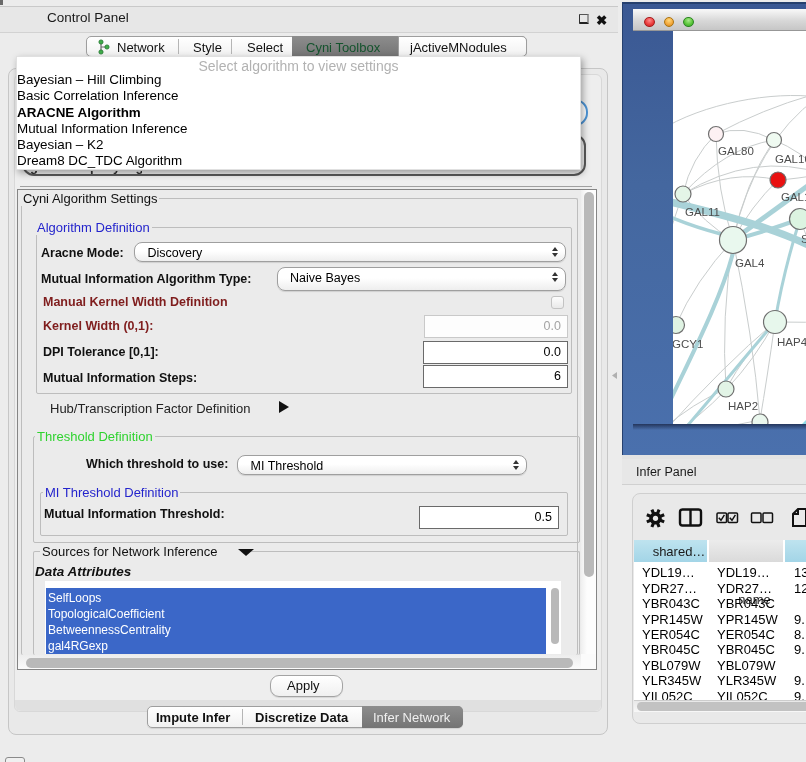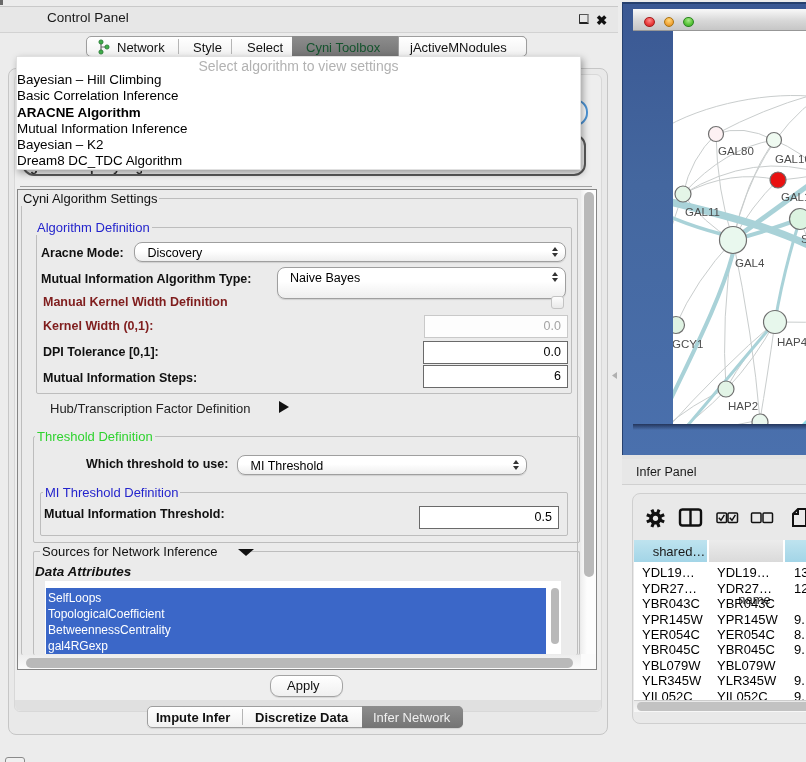--- a/index.html
+++ b/index.html
@@ -72,21 +72,21 @@
 
 <div class="lbl abs" style="left:41px;top:246px;">Aracne Mode:</div>
 <div class="combo" style="left:134px;top:242px;width:432px;height:20px;">
   <div class="ctext">Discovery</div>
   <div class="carrows" style="top:3.5px;">
       <div class="caru"></div>
       <div class="card"></div>
     </div>
 </div>
 <div class="lbl abs" style="left:41px;top:272px;">Mutual Information Algorithm Type:</div>
-<div class="combo" style="left:276.5px;top:267px;width:289.5px;height:32px;">
+<div class="combo" style="left:276.5px;top:267px;width:289.5px;height:24px;">
   <div class="ctext">Naive Bayes</div>
   <div class="carrows" style="top:3.5px;">
       <div class="caru"></div>
       <div class="card"></div>
     </div>
 </div>
 <div class="lbl dis abs" style="left:43px;top:295px;">Manual Kernel Width Definition</div>
 <div class="abs" style="left:550.5px;top:296px;width:13px;height:13px;border:1px solid #c3c3c3;border-radius:3px;background:linear-gradient(#fdfdfd,#e9e9e9);"></div>
 <div class="lbl dis abs" style="left:43px;top:319px;">Kernel Width (0,1):</div>
 <div class="field" style="left:424px;top:315px;width:144px;height:23px;background:#fdfdfd;border:1px solid #c9c9c9;color:#a4a4a4;line-height:21px;">0.0</div>

